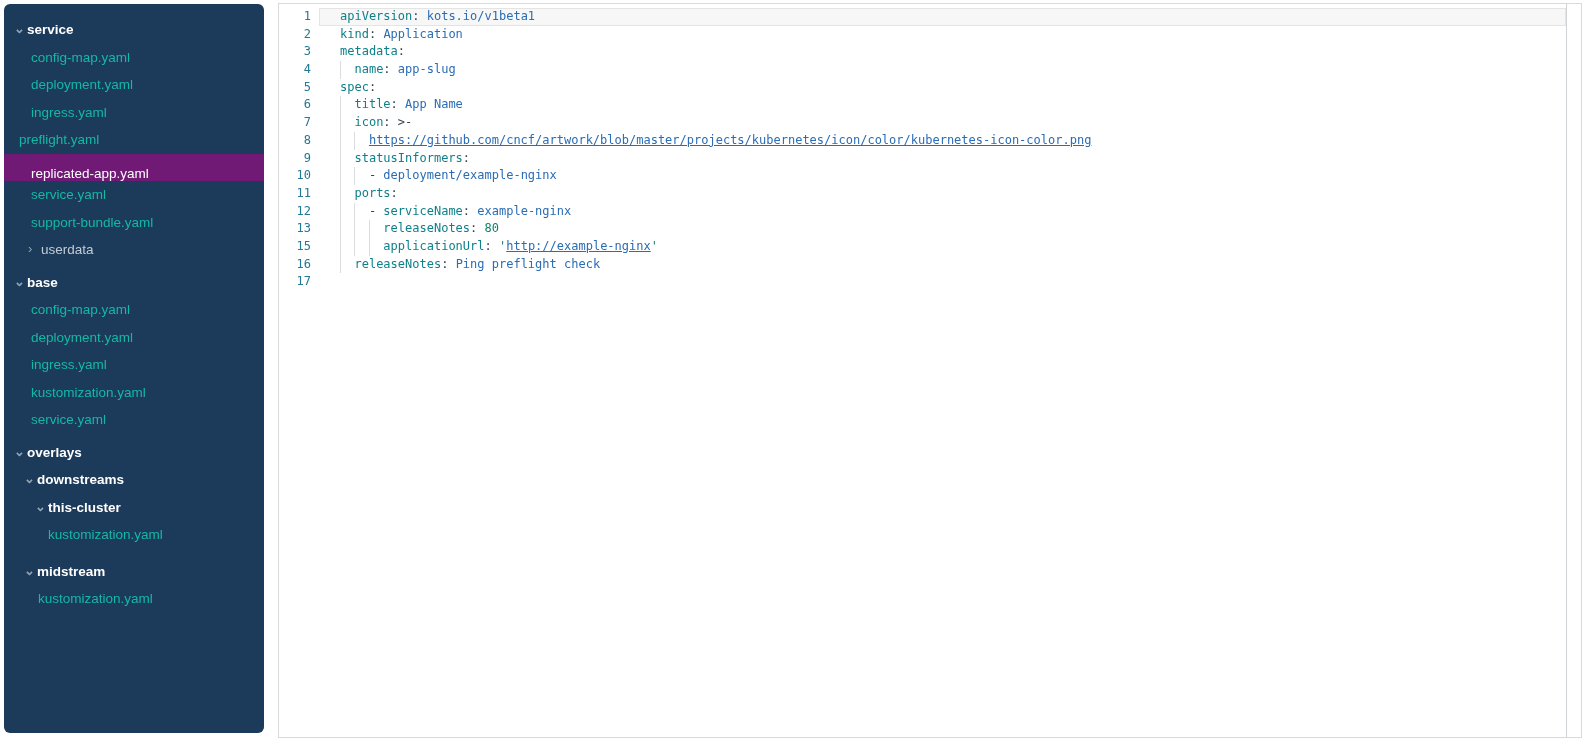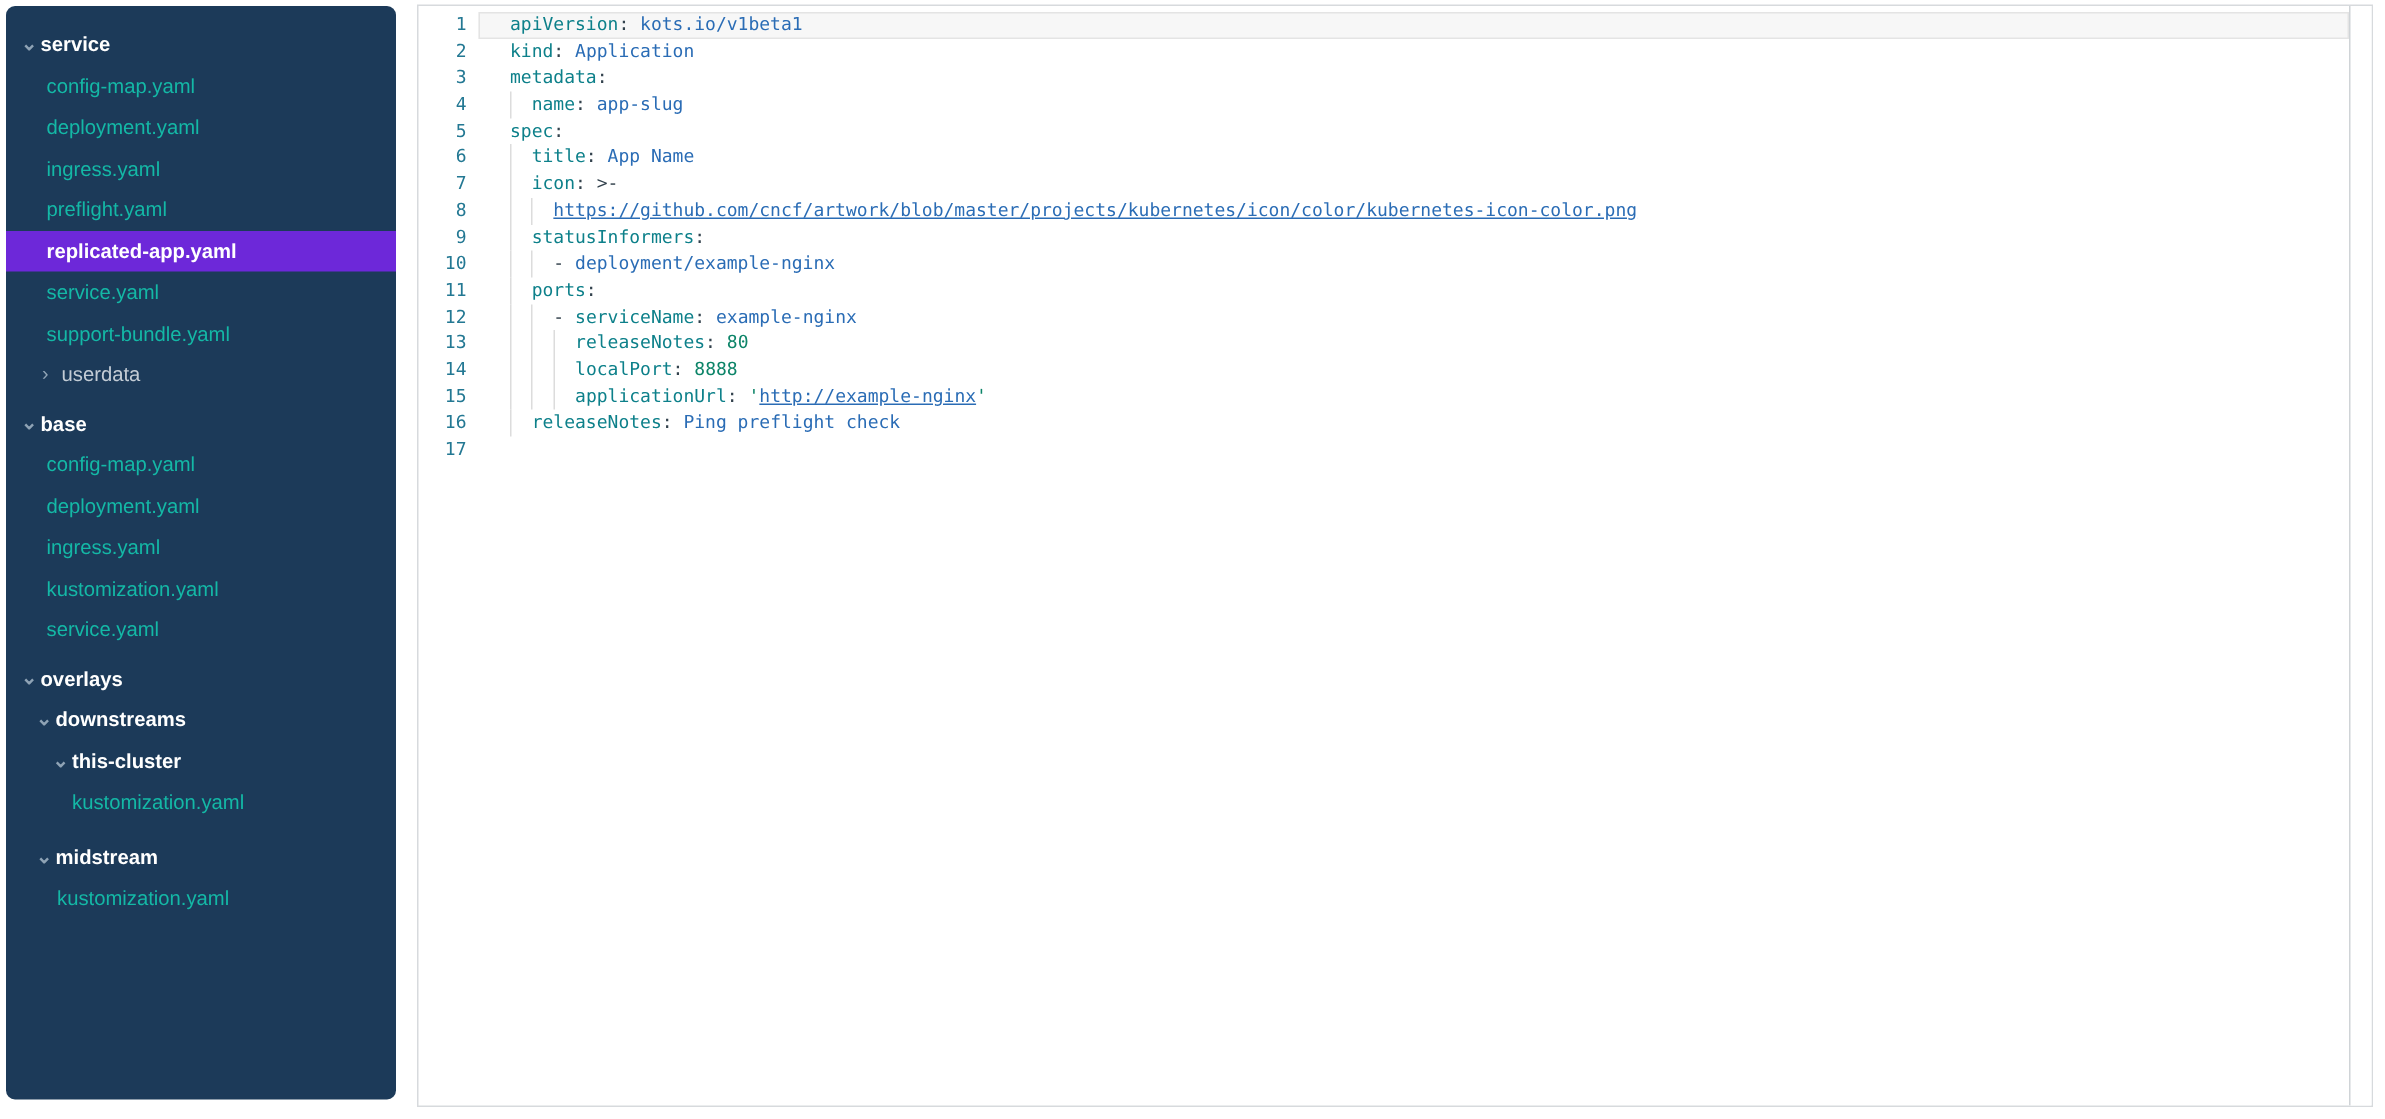--- a/index.html
+++ b/index.html
@@ -9,21 +9,21 @@
   
   .sidebar{position:absolute;left:4px;top:4px;width:260px;height:729px;
            background:#1c3a59;border-radius:6px;overflow:hidden;
            padding-top:12px;box-sizing:border-box;}
   .srow{display:flex;align-items:center;height:27.5px;cursor:pointer;
         font-size:13.5px;color:#14b8a6;box-sizing:border-box;white-space:nowrap;}
   .srow .chev{width:13px;flex:none;color:#8fa3b5;font-size:13px;line-height:1;
               display:inline-block;transform:translateY(-1px);}
   .srow.folder{color:#ffffff;font-weight:bold;}
   .srow.muted{color:#c3ccd5;font-weight:normal;}
-  .srow.selected{background:#6d28d9;color:#ffffff;font-weight:bold;}
+  .srow.selected{background:#701a75;color:#ffffff;font-weight:normal;align-items:flex-end;}
 
   
   .editor{position:absolute;left:278px;top:3px;width:1304px;height:735px;
           border:1px solid #d7dadd;background:#ffffff;box-sizing:border-box;
           font-family:"DejaVu Sans Mono",monospace;font-size:12px;cursor:text;}
   .code-area{position:absolute;left:0;top:0;right:14px;bottom:0;padding-top:4px;overflow:hidden;}
   .cl{position:relative;display:flex;height:17.7px;line-height:17.7px;white-space:pre;}
   .cl.current::before{content:'';position:absolute;left:40px;right:1px;top:0;bottom:0;
         background:#f7f7f7;border:1px solid #e4e4e4;box-sizing:border-box;}
   .ln{position:relative;z-index:1;width:32px;flex:none;text-align:right;color:#237893;}
@@ -51,21 +51,21 @@
         </div>
         <div class="srow file" style="padding-left: 27px;">
           <span>config-map.yaml</span>
         </div>
         <div class="srow file" style="padding-left: 27px;">
           <span>deployment.yaml</span>
         </div>
         <div class="srow file" style="padding-left: 27px;">
           <span>ingress.yaml</span>
         </div>
-        <div class="srow file" style="padding-left: 27px;">
+        <div class="srow file" style="padding-left: 15px;">
           <span>preflight.yaml</span>
         </div>
         <div class="srow file selected" style="padding-left: 27px;">
           <span>replicated-app.yaml</span>
         </div>
         <div class="srow file" style="padding-left: 27px;">
           <span>service.yaml</span>
         </div>
         <div class="srow file" style="padding-left: 27px;">
           <span>support-bundle.yaml</span>
@@ -126,20 +126,19 @@
         <div class="cl"><span class="ln">4</span><span class="code"><i class="guide" style="left: 29px;"></i><span class="tk-plain">  </span><span class="tk-key">name</span><span class="tk-punct">:</span><span class="tk-plain"> </span><span class="tk-val">app-slug</span></span></div>
         <div class="cl"><span class="ln">5</span><span class="code"><span class="tk-key">spec</span><span class="tk-punct">:</span></span></div>
         <div class="cl"><span class="ln">6</span><span class="code"><i class="guide" style="left: 29px;"></i><span class="tk-plain">  </span><span class="tk-key">title</span><span class="tk-punct">:</span><span class="tk-plain"> </span><span class="tk-val">App Name</span></span></div>
         <div class="cl"><span class="ln">7</span><span class="code"><i class="guide" style="left: 29px;"></i><span class="tk-plain">  </span><span class="tk-key">icon</span><span class="tk-punct">:</span><span class="tk-plain"> </span><span class="tk-punct">&gt;-</span></span></div>
         <div class="cl"><span class="ln">8</span><span class="code"><i class="guide" style="left: 29px;"></i><i class="guide" style="left: 43.454px;"></i><span class="tk-plain">    </span><span class="tk-link">https://github.com/cncf/artwork/blob/master/projects/kubernetes/icon/color/kubernetes-icon-color.png</span></span></div>
         <div class="cl"><span class="ln">9</span><span class="code"><i class="guide" style="left: 29px;"></i><span class="tk-plain">  </span><span class="tk-key">statusInformers</span><span class="tk-punct">:</span></span></div>
         <div class="cl"><span class="ln">10</span><span class="code"><i class="guide" style="left: 29px;"></i><i class="guide" style="left: 43.454px;"></i><span class="tk-plain">    </span><span class="tk-punct">- </span><span class="tk-val">deployment/example-nginx</span></span></div>
         <div class="cl"><span class="ln">11</span><span class="code"><i class="guide" style="left: 29px;"></i><span class="tk-plain">  </span><span class="tk-key">ports</span><span class="tk-punct">:</span></span></div>
         <div class="cl"><span class="ln">12</span><span class="code"><i class="guide" style="left: 29px;"></i><i class="guide" style="left: 43.454px;"></i><span class="tk-plain">    </span><span class="tk-punct">- </span><span class="tk-key">serviceName</span><span class="tk-punct">:</span><span class="tk-plain"> </span><span class="tk-val">example-nginx</span></span></div>
         <div class="cl"><span class="ln">13</span><span class="code"><i class="guide" style="left: 29px;"></i><i class="guide" style="left: 43.454px;"></i><i class="guide" style="left: 57.908px;"></i><span class="tk-plain">      </span><span class="tk-key">releaseNotes</span><span class="tk-punct">:</span><span class="tk-plain"> </span><span class="tk-num">80</span></span></div>
-        <div class="cl"><span class="ln">14</span><span class="code"><i class="guide" style="left: 29px;"></i><i class="guide" style="left: 43.454px;"></i><i class="guide" style="left: 57.908px;"></i><span class="tk-plain">      </span><span class="tk-key">localPort</span><span class="tk-punct">:</span><span class="tk-plain"> </span><span class="tk-num">8888</span></span></div>
         <div class="cl"><span class="ln">15</span><span class="code"><i class="guide" style="left: 29px;"></i><i class="guide" style="left: 43.454px;"></i><i class="guide" style="left: 57.908px;"></i><span class="tk-plain">      </span><span class="tk-key">applicationUrl</span><span class="tk-punct">:</span><span class="tk-plain"> </span><span class="tk-quote">'</span><span class="tk-link">http://example-nginx</span><span class="tk-quote">'</span></span></div>
         <div class="cl"><span class="ln">16</span><span class="code"><i class="guide" style="left: 29px;"></i><span class="tk-plain">  </span><span class="tk-key">releaseNotes</span><span class="tk-punct">:</span><span class="tk-plain"> </span><span class="tk-val">Ping preflight check</span></span></div>
         <div class="cl"><span class="ln">17</span><span class="code"></span></div>
       </div>
     <div class="scroll-track"></div>
   </main>
 </div>
 
 </body></html>

